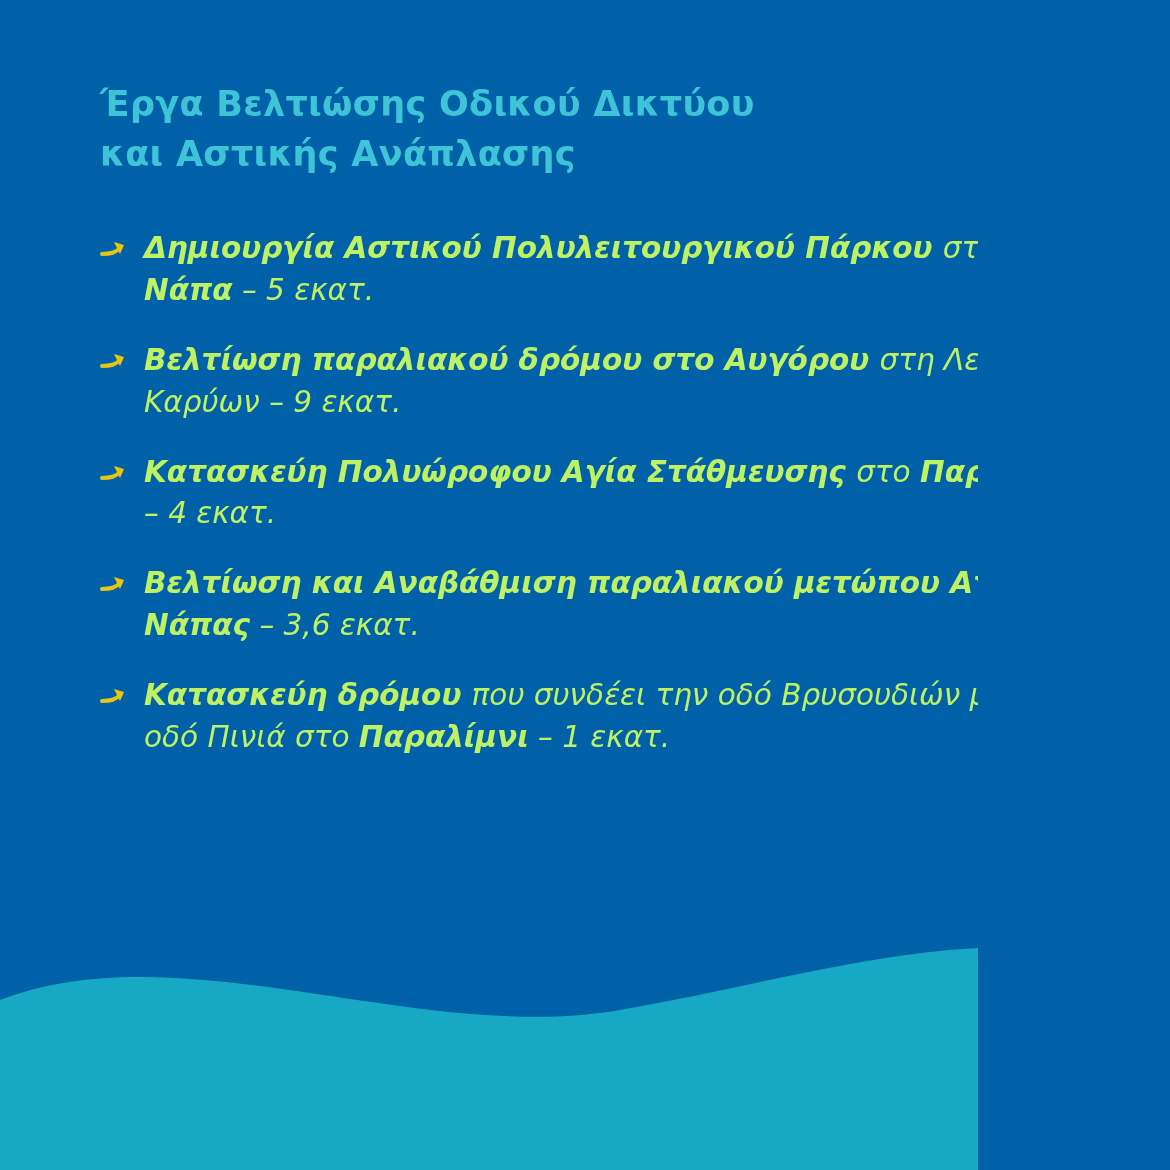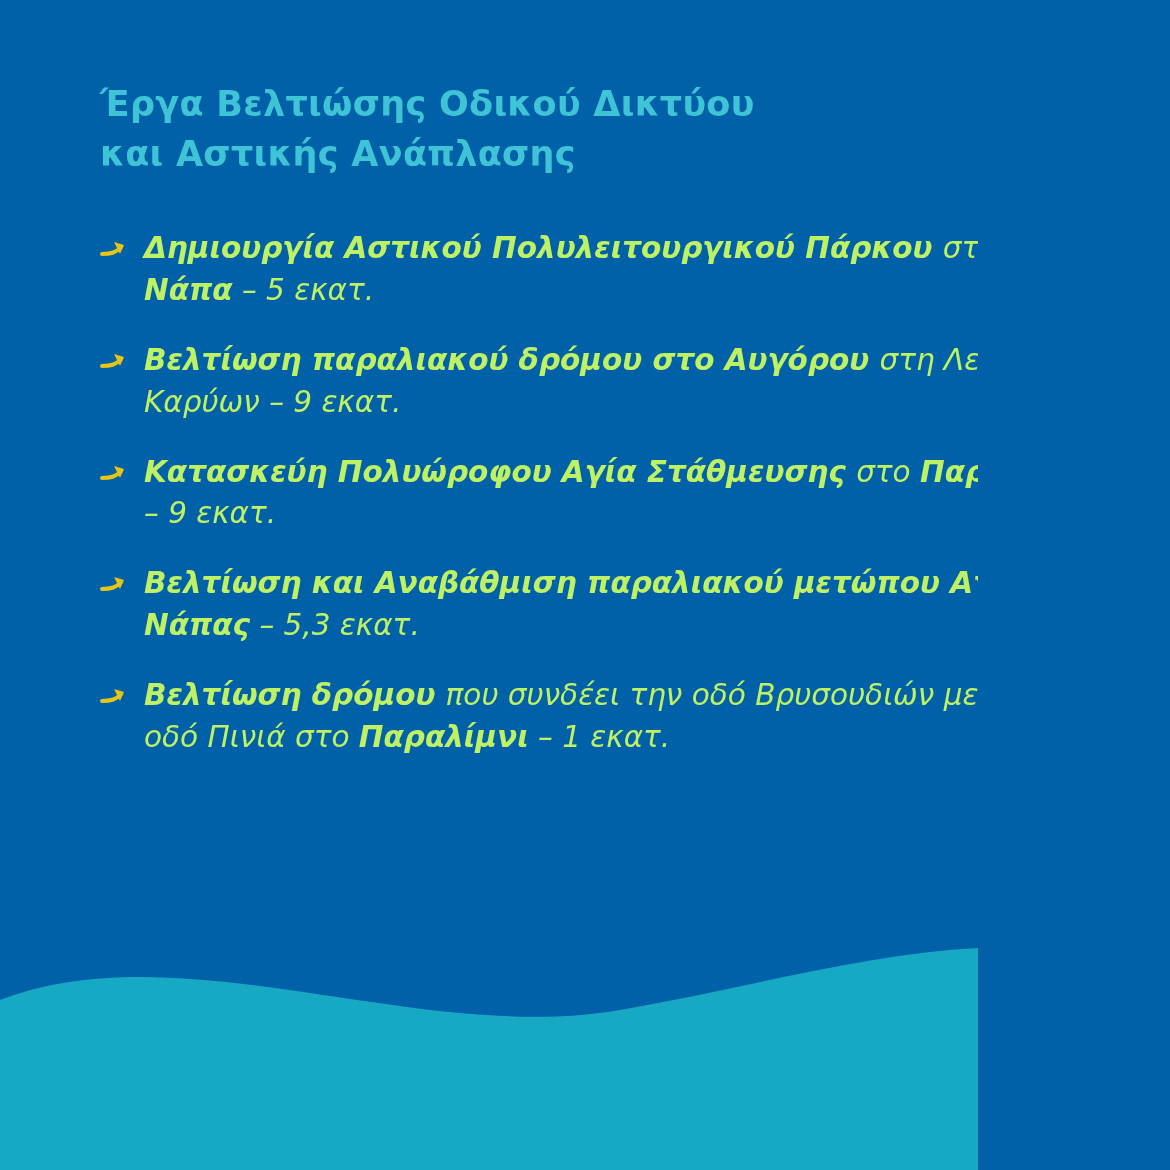--- a/index.html
+++ b/index.html
@@ -106,39 +106,39 @@
         </span>
         <span class="item-text"><b>Βελτίωση παραλιακού δρόμου στο Αυγόρου </b><span>στη Λεωφόρο Καρύων – 9 εκατ.</span></span>
       </li>
       <li class="list-item">
         <span class="arrow-icon" style="color: rgb(232, 196, 19);">
           <svg width="30" height="24" viewBox="0 0 30 24">
             <path d="M2 16 C10 16 16 15 21 9" stroke="currentColor" stroke-width="4" fill="none" stroke-linecap="round"></path>
             <path d="M14 4 L24 7 L20 16 Z" fill="currentColor"></path>
           </svg>
         </span>
-        <span class="item-text"><b>Κατασκεύη Πολυώροφου Αγία Στάθμευσης </b><span>στο </span><b>Παραλίμνι</b><span> – 9 εκατ.</span></span>
+        <span class="item-text"><b>Κατασκεύη Πολυώροφου Αγία Στάθμευσης </b><span>στο </span><b>Παραλίμνι</b><span> – 4 εκατ.</span></span>
       </li>
       <li class="list-item">
         <span class="arrow-icon" style="color: rgb(232, 196, 19);">
           <svg width="30" height="24" viewBox="0 0 30 24">
             <path d="M2 16 C10 16 16 15 21 9" stroke="currentColor" stroke-width="4" fill="none" stroke-linecap="round"></path>
             <path d="M14 4 L24 7 L20 16 Z" fill="currentColor"></path>
           </svg>
         </span>
-        <span class="item-text"><b>Βελτίωση και Αναβάθμιση παραλιακού μετώπου Αγίας Νάπας</b><span> – 5,3 εκατ.</span></span>
+        <span class="item-text"><b>Βελτίωση και Αναβάθμιση παραλιακού μετώπου Αγίας Νάπας</b><span> – 3,6 εκατ.</span></span>
       </li>
       <li class="list-item">
         <span class="arrow-icon" style="color: rgb(232, 196, 19);">
           <svg width="30" height="24" viewBox="0 0 30 24">
             <path d="M2 16 C10 16 16 15 21 9" stroke="currentColor" stroke-width="4" fill="none" stroke-linecap="round"></path>
             <path d="M14 4 L24 7 L20 16 Z" fill="currentColor"></path>
           </svg>
         </span>
-        <span class="item-text"><b>Βελτίωση δρόμου </b><span>που συνδέει την οδό Βρυσουδιών με την οδό Πινιά στο </span><b>Παραλίμνι</b><span> – 1 εκατ.</span></span>
+        <span class="item-text"><b>Κατασκεύη δρόμου </b><span>που συνδέει την οδό Βρυσουδιών με την οδό Πινιά στο </span><b>Παραλίμνι</b><span> – 1 εκατ.</span></span>
       </li>
     </ul>
 
   <div class="wave-layer">
     <svg width="1170" height="230" viewBox="0 0 1170 230" preserveAspectRatio="none" aria-hidden="true">
       <path id="wave-path" d="M0,60 C180,-10 420,105 620,70 C820,35 1000,-30 1170,35 L1170,230 L0,230 Z" fill="#17a8c4"></path>
     </svg>
   </div>
 
 </div>

